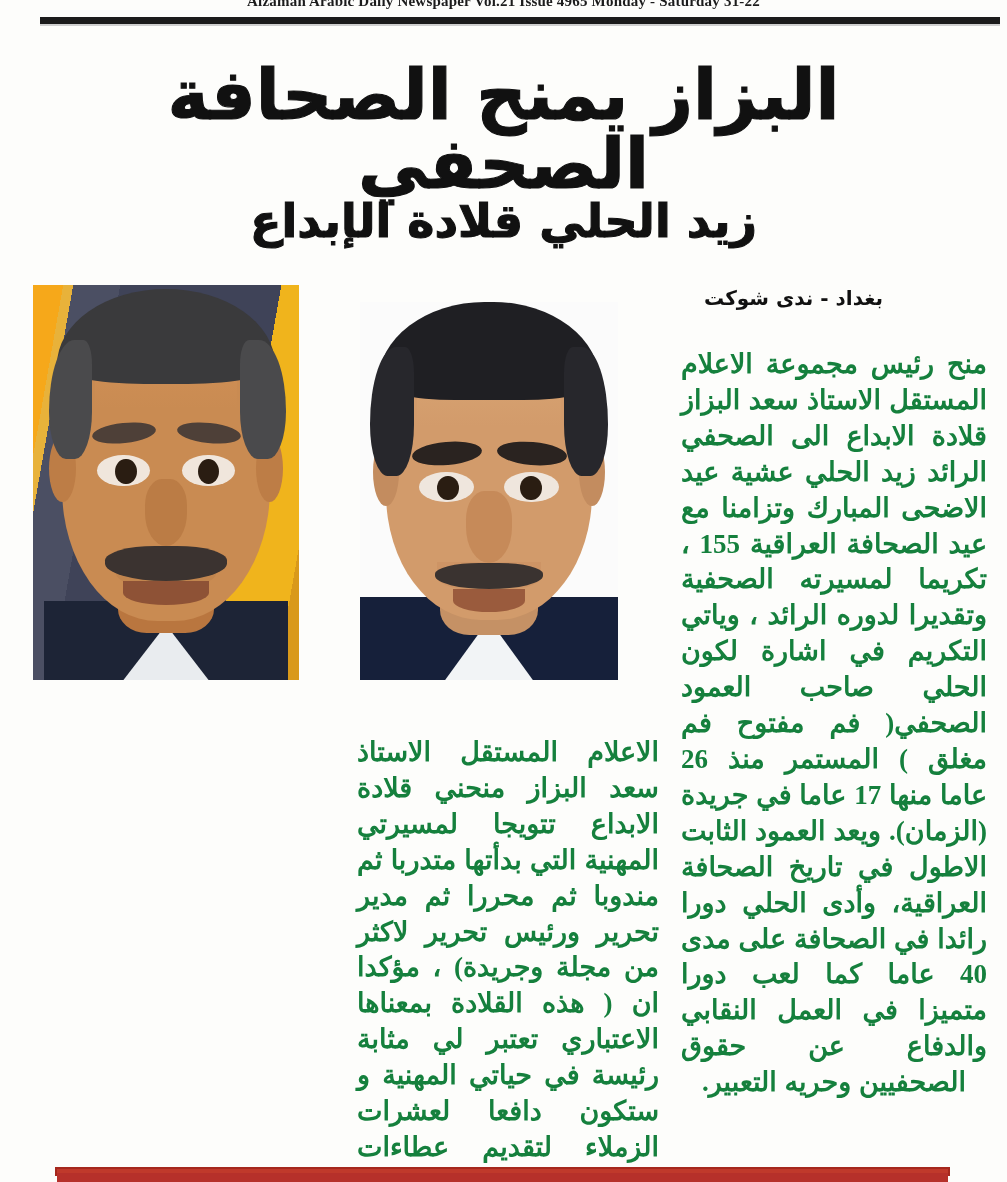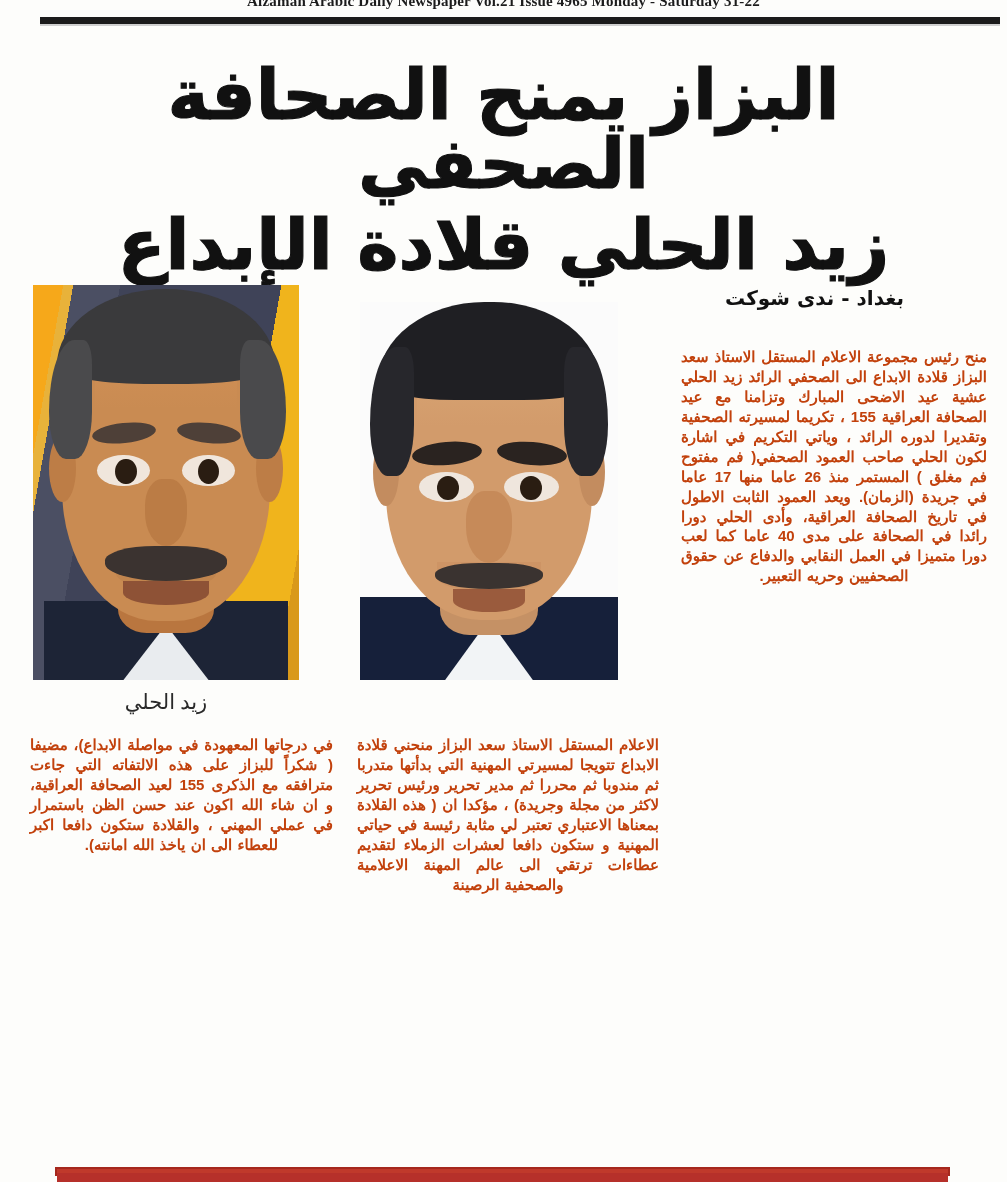--- a/index.html
+++ b/index.html
@@ -35,21 +35,21 @@
   
   .headline{
     position:absolute;left:20px;top:40px;width:967px;
     text-align:center;direction:rtl;
     font-family:"DejaVu Sans","Liberation Sans",sans-serif;
     font-weight:bold;color:#111111;
     line-height:.98;
     -webkit-text-stroke:1.1px #111111;
   }
   .headline .h-l1{font-size:70px;display:block;letter-spacing:-1px;}
-  .headline .h-l2{font-size:70px;display:block;margin-top:12px;letter-spacing:-1px;}
+  .headline .h-l2{font-size:46px;display:block;letter-spacing:-1px;}
 
   
   .photo{position:absolute;overflow:hidden;}
   .photo-left{left:33px;top:285px;width:266px;height:395px;}
   .photo-right{left:360px;top:302px;width:258px;height:378px;}
 
   .ph-bg-left{
     position:absolute;inset:0;
     background:
       linear-gradient(100deg,#f6a81a 0 9%, #e8b23a 9% 12%, #4b4f63 12% 26%,
@@ -130,32 +130,32 @@
   .caption{
     position:absolute;text-align:center;direction:rtl;
     font-family:"Liberation Serif","DejaVu Serif",serif;
     font-size:21px;color:#2a2a2a;
   }
   .cap-left{left:33px;top:690px;width:266px;}
   .cap-right{left:360px;top:690px;width:258px;}
 
   
   .byline{
-    position:absolute;left:661px;top:286px;width:307px;
+    position:absolute;left:640px;top:286px;width:307px;
     direction:rtl;text-align:center;
     font-weight:bold;font-size:20px;color:#111;
   }
 
   
   .col{
     position:absolute;direction:rtl;text-align:justify;
     text-align-last:center;
-    font-family:Liberation Sans, sans-serif;
-    font-weight:bold;color:#c2410c;
-    font-size:15px;line-height:1.33;
+    font-family:Liberation Serif, serif;
+    font-weight:bold;color:#15803d;
+    font-size:27px;line-height:1.33;
     word-spacing:1px;
   }
   .col p{margin:0 0 0 0;}
   .col p + p{margin-top:2px;}
 
   .col-right{left:681px;top:347px;width:306px;height:820px;}
   .col-mid  {left:357px;top:735px;width:302px;height:430px;}
   .col-left {left:30px;top:735px;width:303px;height:430px;}
 
   
@@ -202,21 +202,20 @@
     <div class="brow brow-l"></div>
     <div class="brow brow-r"></div>
     <div class="eye eye-l"></div>
     <div class="eye eye-r"></div>
     <div class="pupil pupil-l"></div>
     <div class="pupil pupil-r"></div>
     <div class="nose"></div>
     <div class="mustache"></div>
     <div class="mouth"></div>
   </div>
-  <div class="caption cap-left">زيد الحلي</div>
 
   <div class="photo photo-right R">
     <div class="ph-bg-right"></div>
     <div class="suit"></div>
     <div class="shirt"></div>
     <div class="neck"></div>
     <div class="head">
       <div class="forehead"></div>
       <div class="chin"></div>
     </div>
@@ -238,19 +237,18 @@
 
   <div class="col col-right">
     <p>منح رئيس مجموعة الاعلام المستقل الاستاذ سعد البزاز قلادة الابداع الى الصحفي الرائد زيد الحلي عشية عيد الاضحى المبارك وتزامنا مع عيد الصحافة العراقية 155 ، تكريما لمسيرته الصحفية وتقديرا لدوره الرائد ، وياتي التكريم في اشارة لكون الحلي صاحب العمود الصحفي( فم مفتوح فم مغلق ) المستمر منذ 26 عاما منها 17 عاما في جريدة (الزمان). ويعد العمود الثابت الاطول في تاريخ الصحافة العراقية، وأدى الحلي دورا رائدا في الصحافة على مدى 40 عاما كما لعب دورا متميزا في العمل النقابي والدفاع عن حقوق الصحفيين وحريه التعبير.</p>
   </div>
 
   <div class="col col-mid">
     <p>الاعلام المستقل الاستاذ سعد البزاز منحني قلادة الابداع تتويجا لمسيرتي المهنية التي بدأتها متدربا ثم مندوبا ثم محررا ثم مدير تحرير ورئيس تحرير لاكثر من مجلة وجريدة) ، مؤكدا ان ( هذه القلادة بمعناها الاعتباري تعتبر لي مثابة رئيسة في حياتي المهنية و ستكون دافعا لعشرات الزملاء لتقديم عطاءات ترتقي الى عالم المهنة الاعلامية والصحفية الرصينة</p>
   </div>
 
   <div class="col col-left">
-    <p>في درجاتها المعهودة في مواصلة الابداع)، مضيفا ( شكراً للبزاز على هذه الالتفاته التي جاءت مترافقه مع الذكرى 155 لعيد الصحافة العراقية، و ان شاء الله اكون عند حسن الظن باستمرار في عملي المهني ، والقلادة ستكون دافعا اكبر للعطاء الى ان ياخذ الله امانته).</p>
   </div>
 
   <div class="rule-red"></div>
   <div class="rule-red-inner"></div>
 
 </div>
 
 </body></html>

